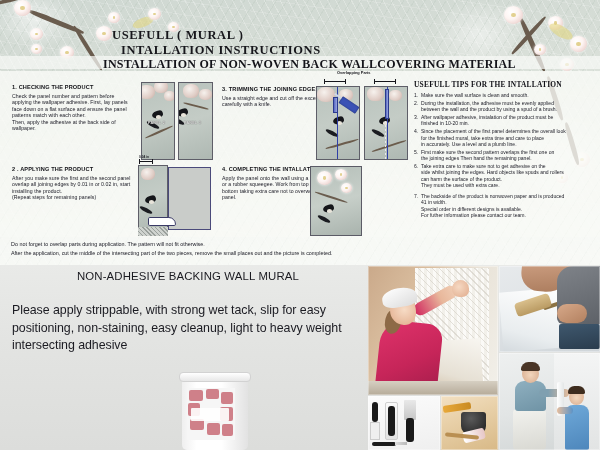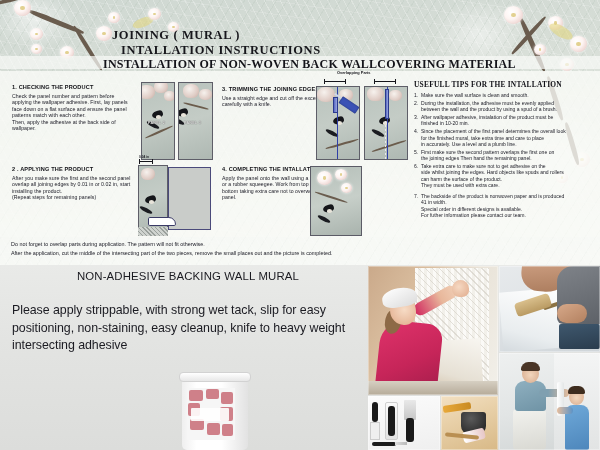--- a/index.html
+++ b/index.html
@@ -398,21 +398,21 @@
   <div class="blossom" style="left:570px;top:36px;width:17px;height:16px;"></div>
   <div class="blossom" style="left:534px;top:44px;width:12px;height:11px;"></div>
   <div class="leafspray" style="left:548px;top:26px;width:26px;height:11px;transform:rotate(30deg);"></div>
   <div class="blossom" style="left:560px;top:58px;width:14px;height:13px;"></div>
   <div class="blossom" style="left:574px;top:152px;width:16px;height:15px;"></div>
   <div class="blossom" style="left:556px;top:172px;width:12px;height:11px;"></div>
   <div class="branch" style="left:566px;top:120px;width:44px;height:5px;transform:rotate(74deg);"></div>
 </div>
 
 <div id="title-block">
-  <div class="t1">JOINING ( MURAL )</div>
+  <div class="t1">USEFULL ( MURAL )</div>
   <div class="t2">INTALLATION INSTRUCTIONS</div>
 </div>
 <div id="subtitle-bar"></div>
 <div id="subtitle">INSTALLATION OF NON-WOVEN BACK WALLCOVERING MATERIAL</div>
 
 <div id="sheet"></div>
 <div id="sheet-footer"></div>
 
 <div class="step" style="left:12px;top:84px;width:122px;">
   <h3>1. CHECKING THE PRODUCT</h3>
@@ -580,21 +580,21 @@
   <p>Do not forget to overlap parts during application. The pattern will not fit otherwise.</p>
   <p>After the application, cut the middle of the intersecting part of the two pieces, remove the small places out and the picture is completed.</p>
 </div>
 
 <div id="lower"></div>
 
 <div id="promo">
   <div class="ptitle">NON-ADHESIVE BACKING WALL MURAL</div>
   <div class="pbody">
     <div>Please apply strippable, with strong wet tack, slip for easy</div>
-    <div>positioning, non-staining, easy cleanup, knife to heavy weight</div>
+    <div>positioning, non-staining, easy cleanup, light to heavy weight</div>
     <div>intersecting adhesive</div>
   </div>
 </div>
 
 <div id="bucket">
   <div class="body"></div>
   <div class="lid"></div>
   <div class="label">
     <i style="left:2px;top:2px;width:14px;height:11px;"></i>
     <i style="left:19px;top:1px;width:13px;height:10px;"></i>

